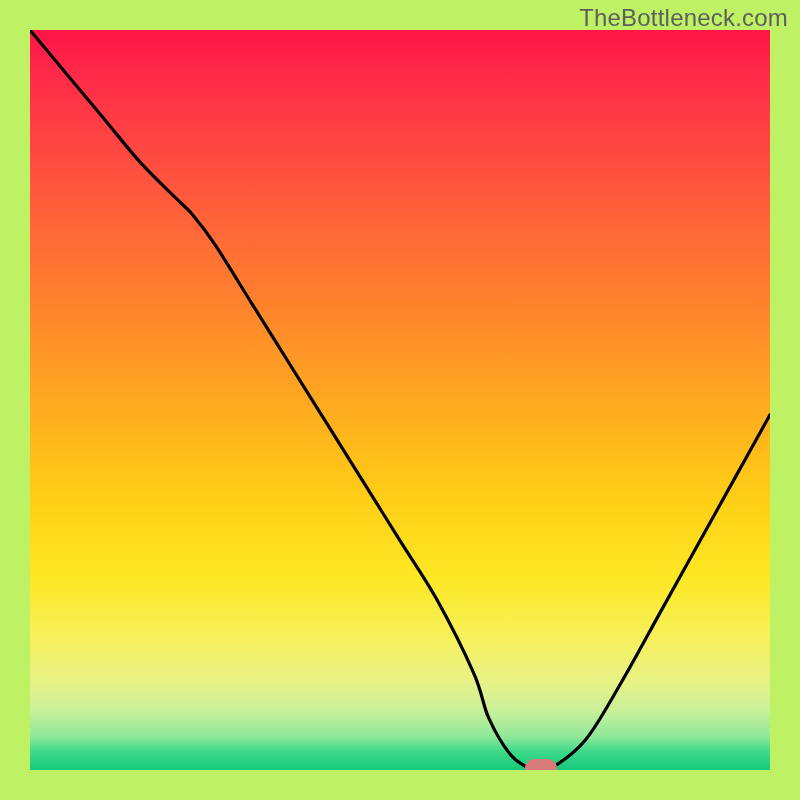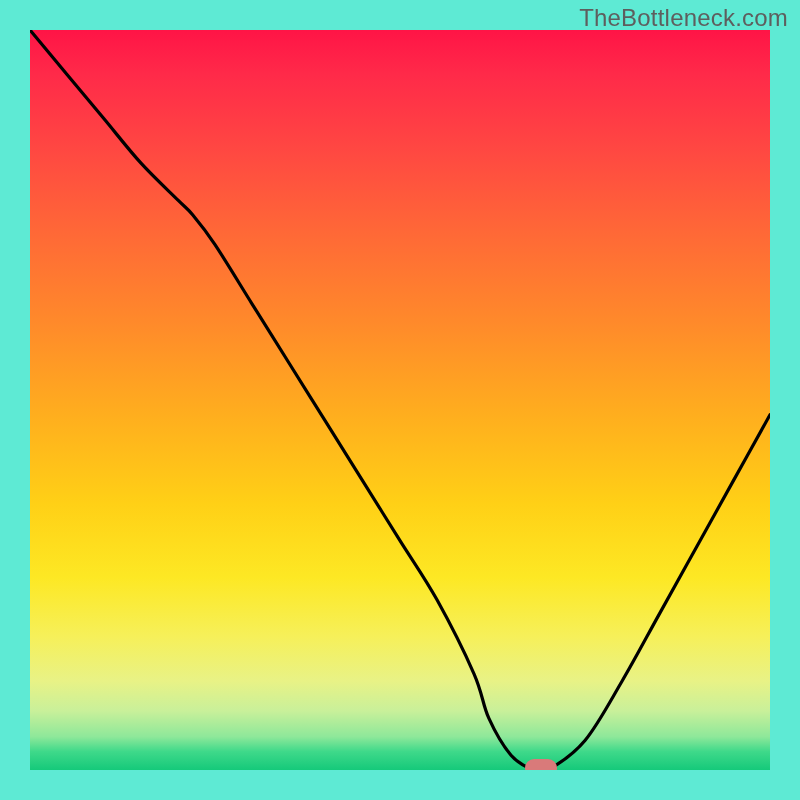--- a/index.html
+++ b/index.html
@@ -8,21 +8,21 @@
     width: 800px;
     height: 800px;
     background: #000;
     font-family: Arial, Helvetica, sans-serif;
     overflow: hidden;
   }
   .frame {
     position: relative;
     width: 800px;
     height: 800px;
-    background: #5eead4;
+    background: #bef264;
     text-align: right;
   }
   .watermark {
     position: absolute;
     top: 4px;
     right: 12px;
     color: #5e5e5e;
     font-size: 24px;
     font-weight: 500;
     letter-spacing: 0.2px;

